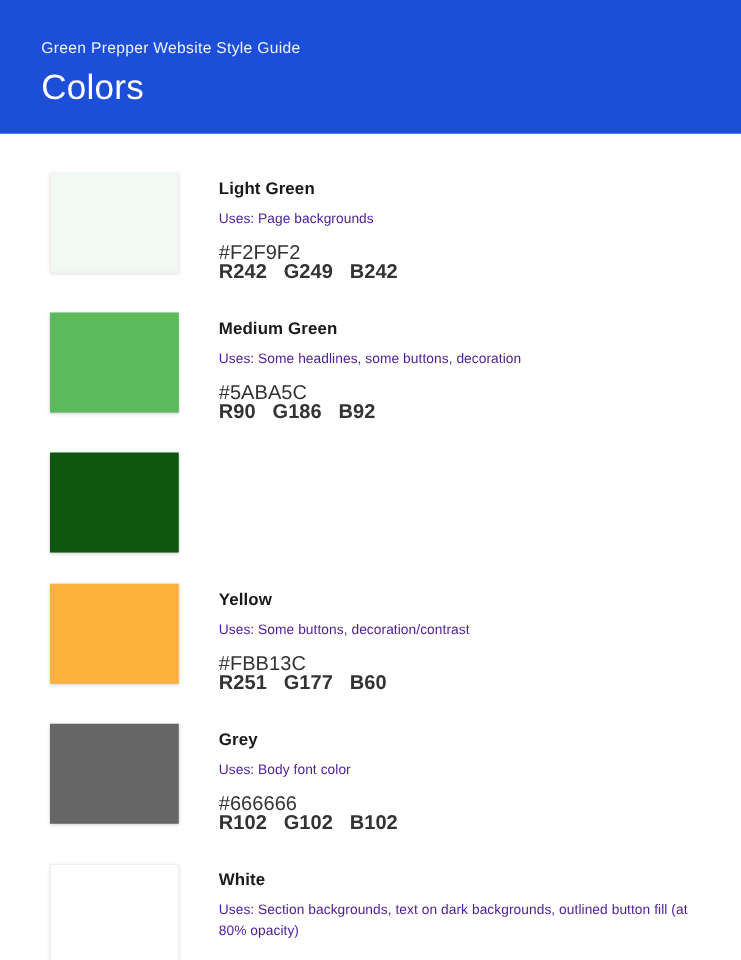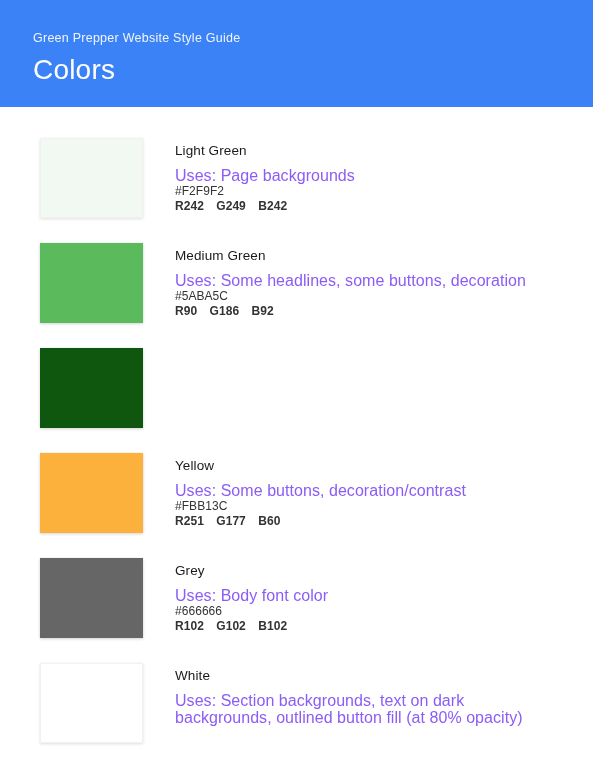--- a/index.html
+++ b/index.html
@@ -61,62 +61,63 @@
   .swatch.outlined {
     box-shadow: 0 1px 3px rgba(0,0,0,0.13), inset 0 0 0 1px #f1f1f1;
   }
 
   .color-info {
     margin-left: 32px;
     padding-top: 4px;
   }
   .color-name {
     font-size: 13.5px;
-    font-weight: 400;
+    font-weight: 700;
     color: #1a1a1a;
     line-height: 17px;
     letter-spacing: 0.1px;
   }
   .color-uses {
-    font-size: 16px;
+    font-size: 11px;
     font-weight: 400;
-    color: #8b5cf6;
+    color: #4c1d95;
     line-height: 17px;
     letter-spacing: 0.05px;
     margin-top: 8px;
     max-width: 385px;
   }
   .color-row.wide-gap .color-uses {
     margin-top: 11px;
   }
   .color-codes {
-    font-size: 12px;
+    font-size: 16px;
     font-weight: 400;
     color: #333333;
     line-height: 15px;
     letter-spacing: 0.05px;
+    margin-top: 11px;
   }
   .code-hex {
     display: block;
   }
   .code-rgb {
     display: block;
     font-weight: bold;
   }
   .code-rgb span {
     margin-right: 9px;
   }
   .code-rgb span:last-child {
     margin-right: 0;
   }
 </style>
 </head>
 <body>
 
-<div class="header" style="background: #3b82f6;">
+<div class="header" style="background: #1d4ed8;">
   <div class="header-subtitle">Green Prepper Website Style Guide</div>
   <div class="header-title">Colors</div>
 </div>
 
 <div class="color-list">
 
   <div class="color-row">
     <div class="swatch outlined" style="background: rgb(242, 249, 242);"></div>
     <div class="color-info">
       <div class="color-name">Light Green</div>

